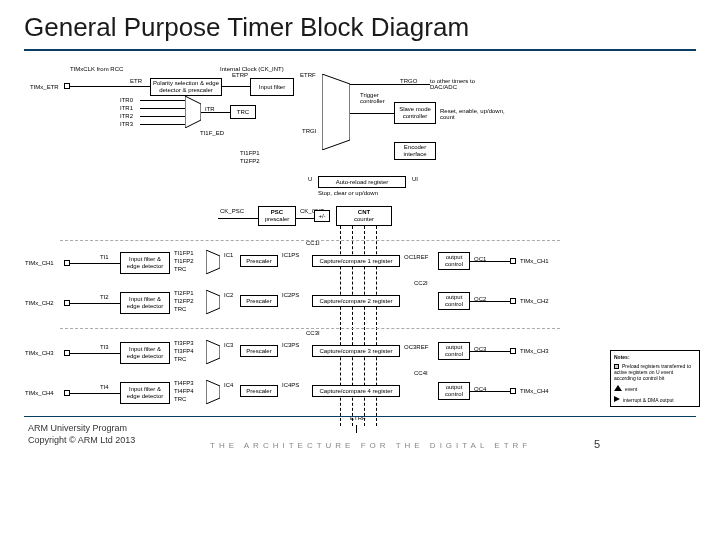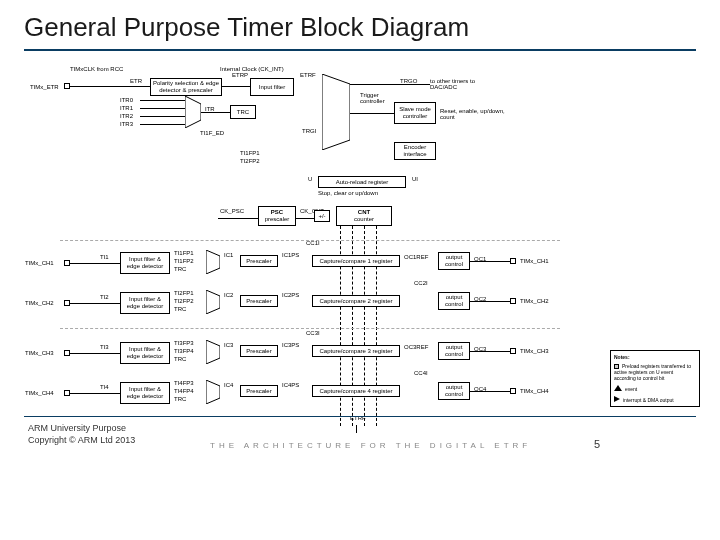--- a/index.html
+++ b/index.html
@@ -207,19 +207,19 @@
       <div style="margin-bottom:4px;"><span class="sq fill"></span><span>Preload registers transferred to active registers on U event according to control bit</span></div>
       <div style="margin-bottom:4px;"><span style="display:inline-block;width:0;height:0;border-left:4px solid transparent;border-right:4px solid transparent;border-bottom:6px solid #000;margin-right:3px;"></span><span>event</span></div>
       <div><span style="display:inline-block;width:0;height:0;border-top:3px solid transparent;border-bottom:3px solid transparent;border-left:6px solid #000;margin-right:3px;"></span><span>interrupt &amp; DMA output</span></div>
     </div>
 
   </div>
 
   <div class="footer">
     <div class="foot-rule"></div>
     <div class="foot-txt">
-      <div>ARM University Purpose</div>
+      <div>ARM University Program</div>
       <div>Copyright © ARM Ltd 2013</div>
     </div>
     <div class="arch-txt">THE ARCHITECTURE FOR THE DIGITAL ETRF</div>
     <div class="page-num">5</div>
   </div>
 </div>
 
 </body></html>

